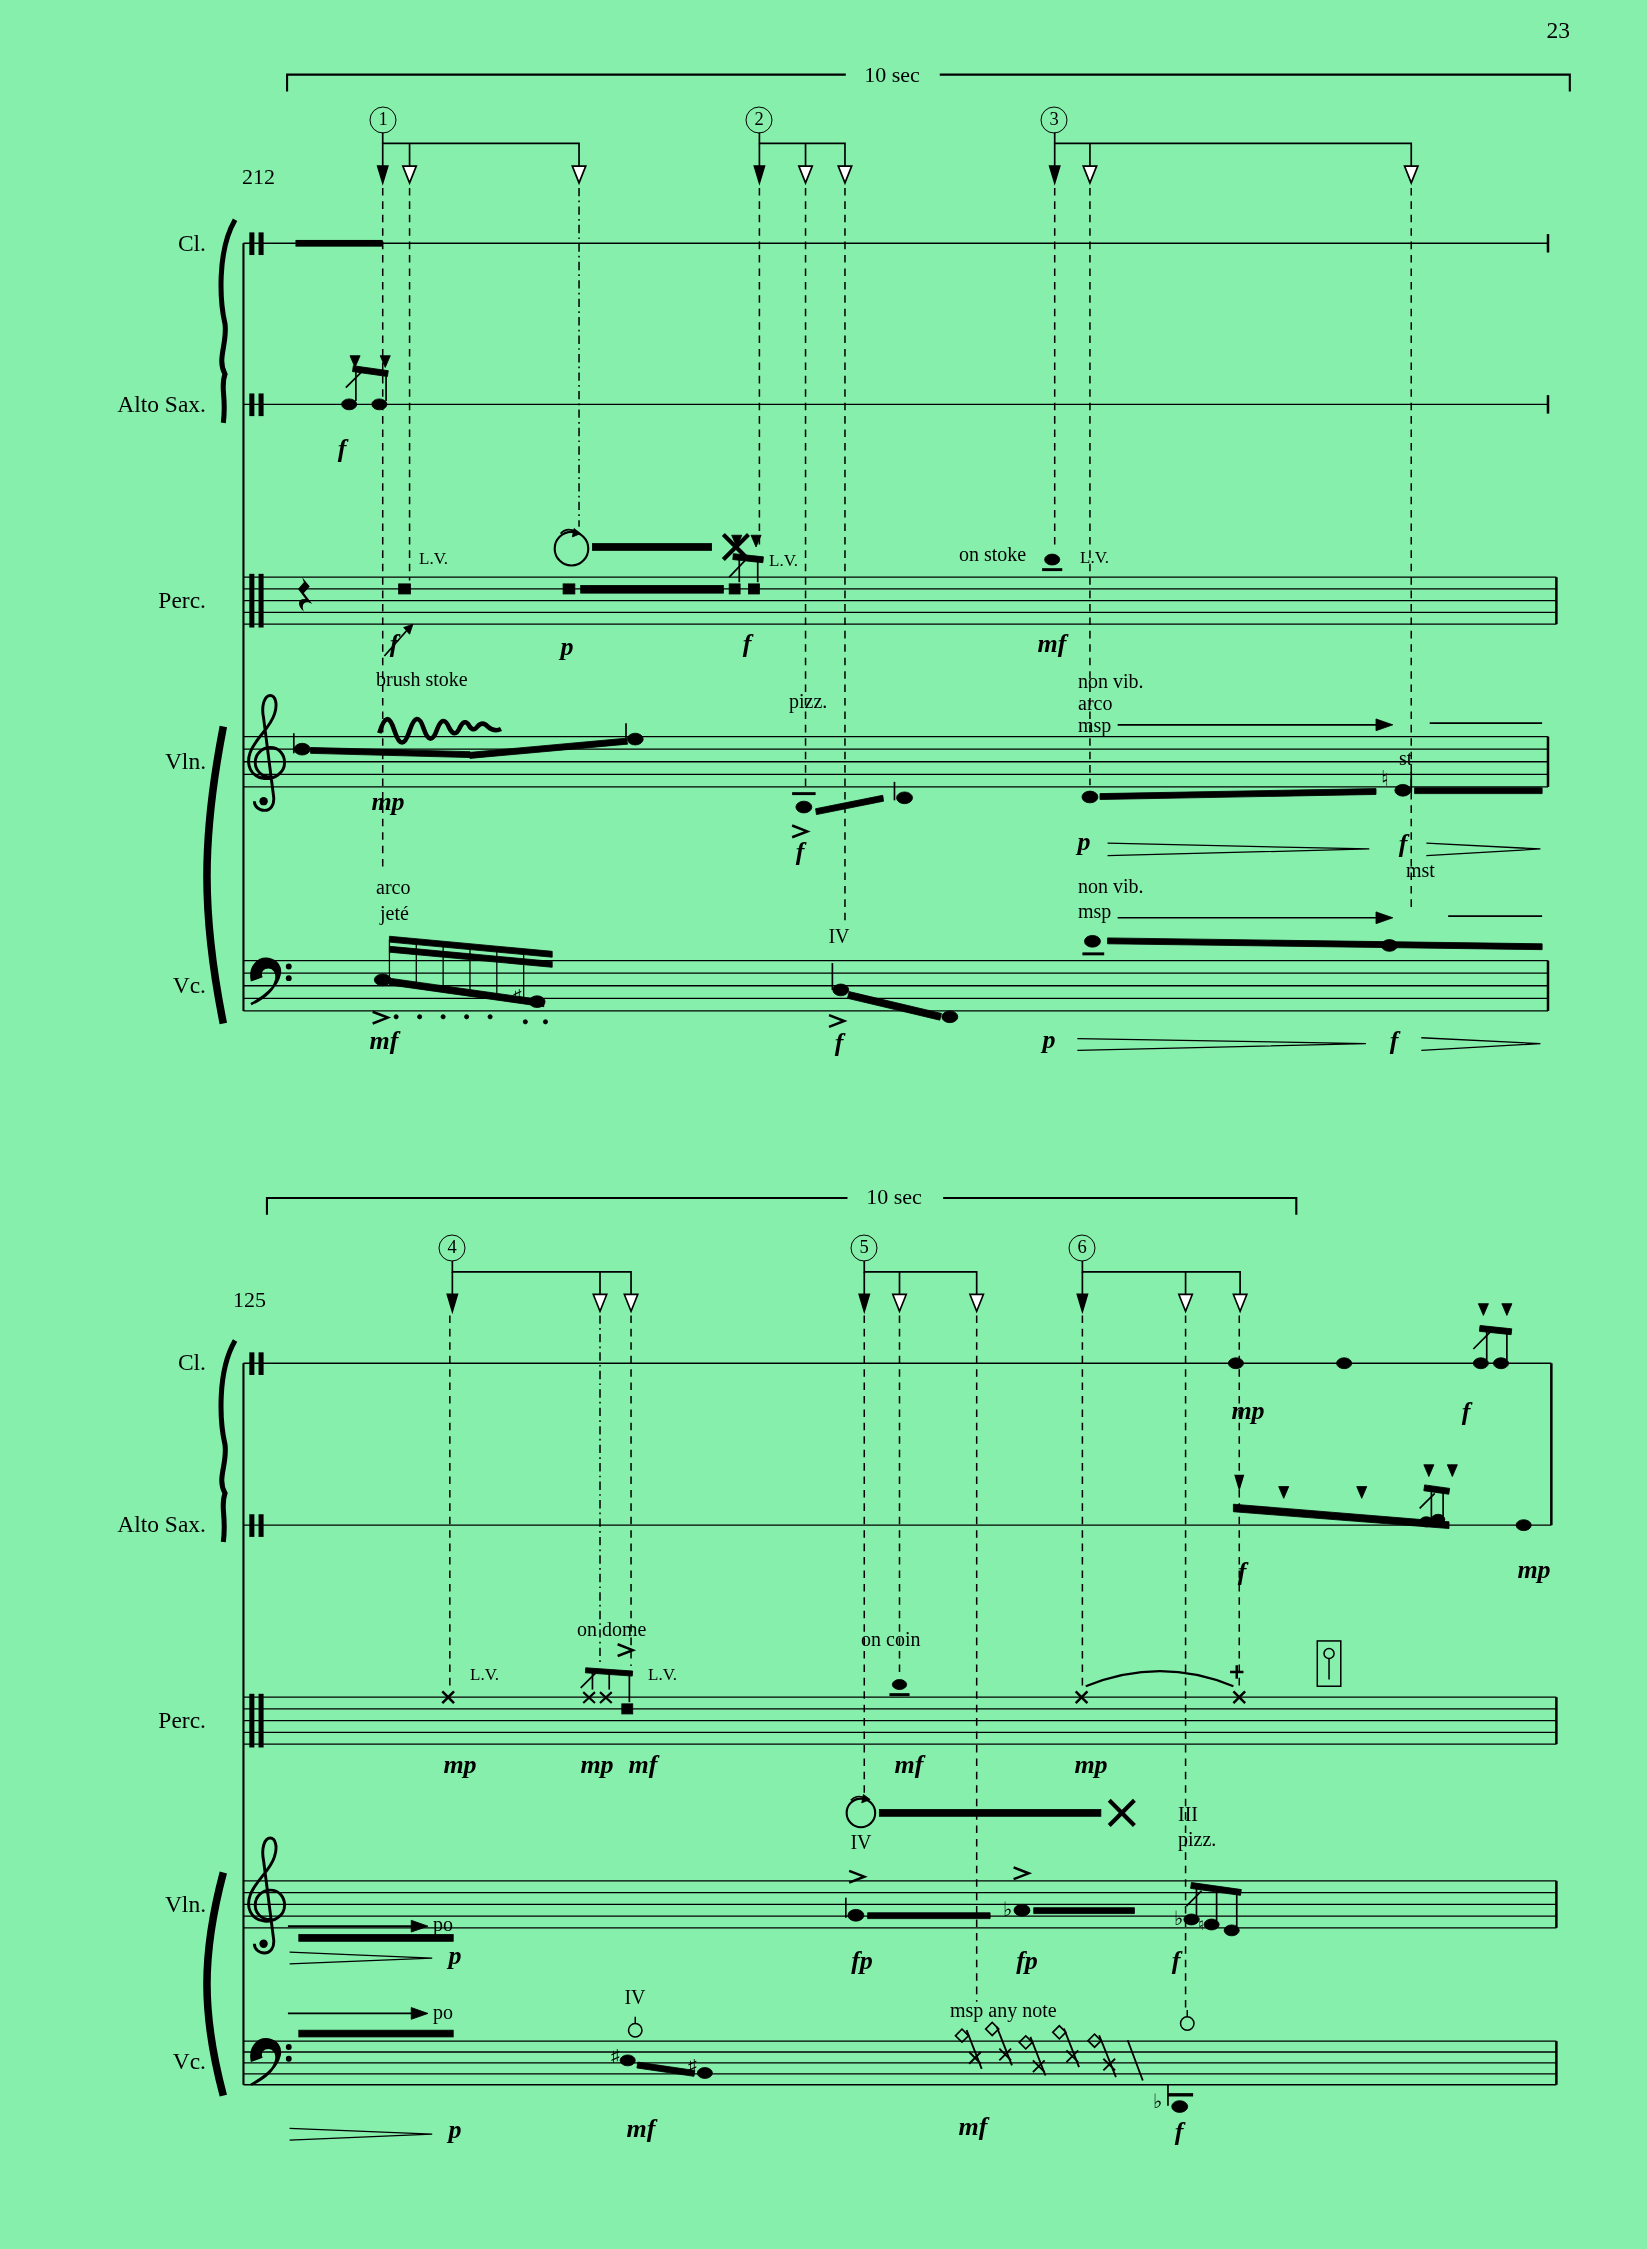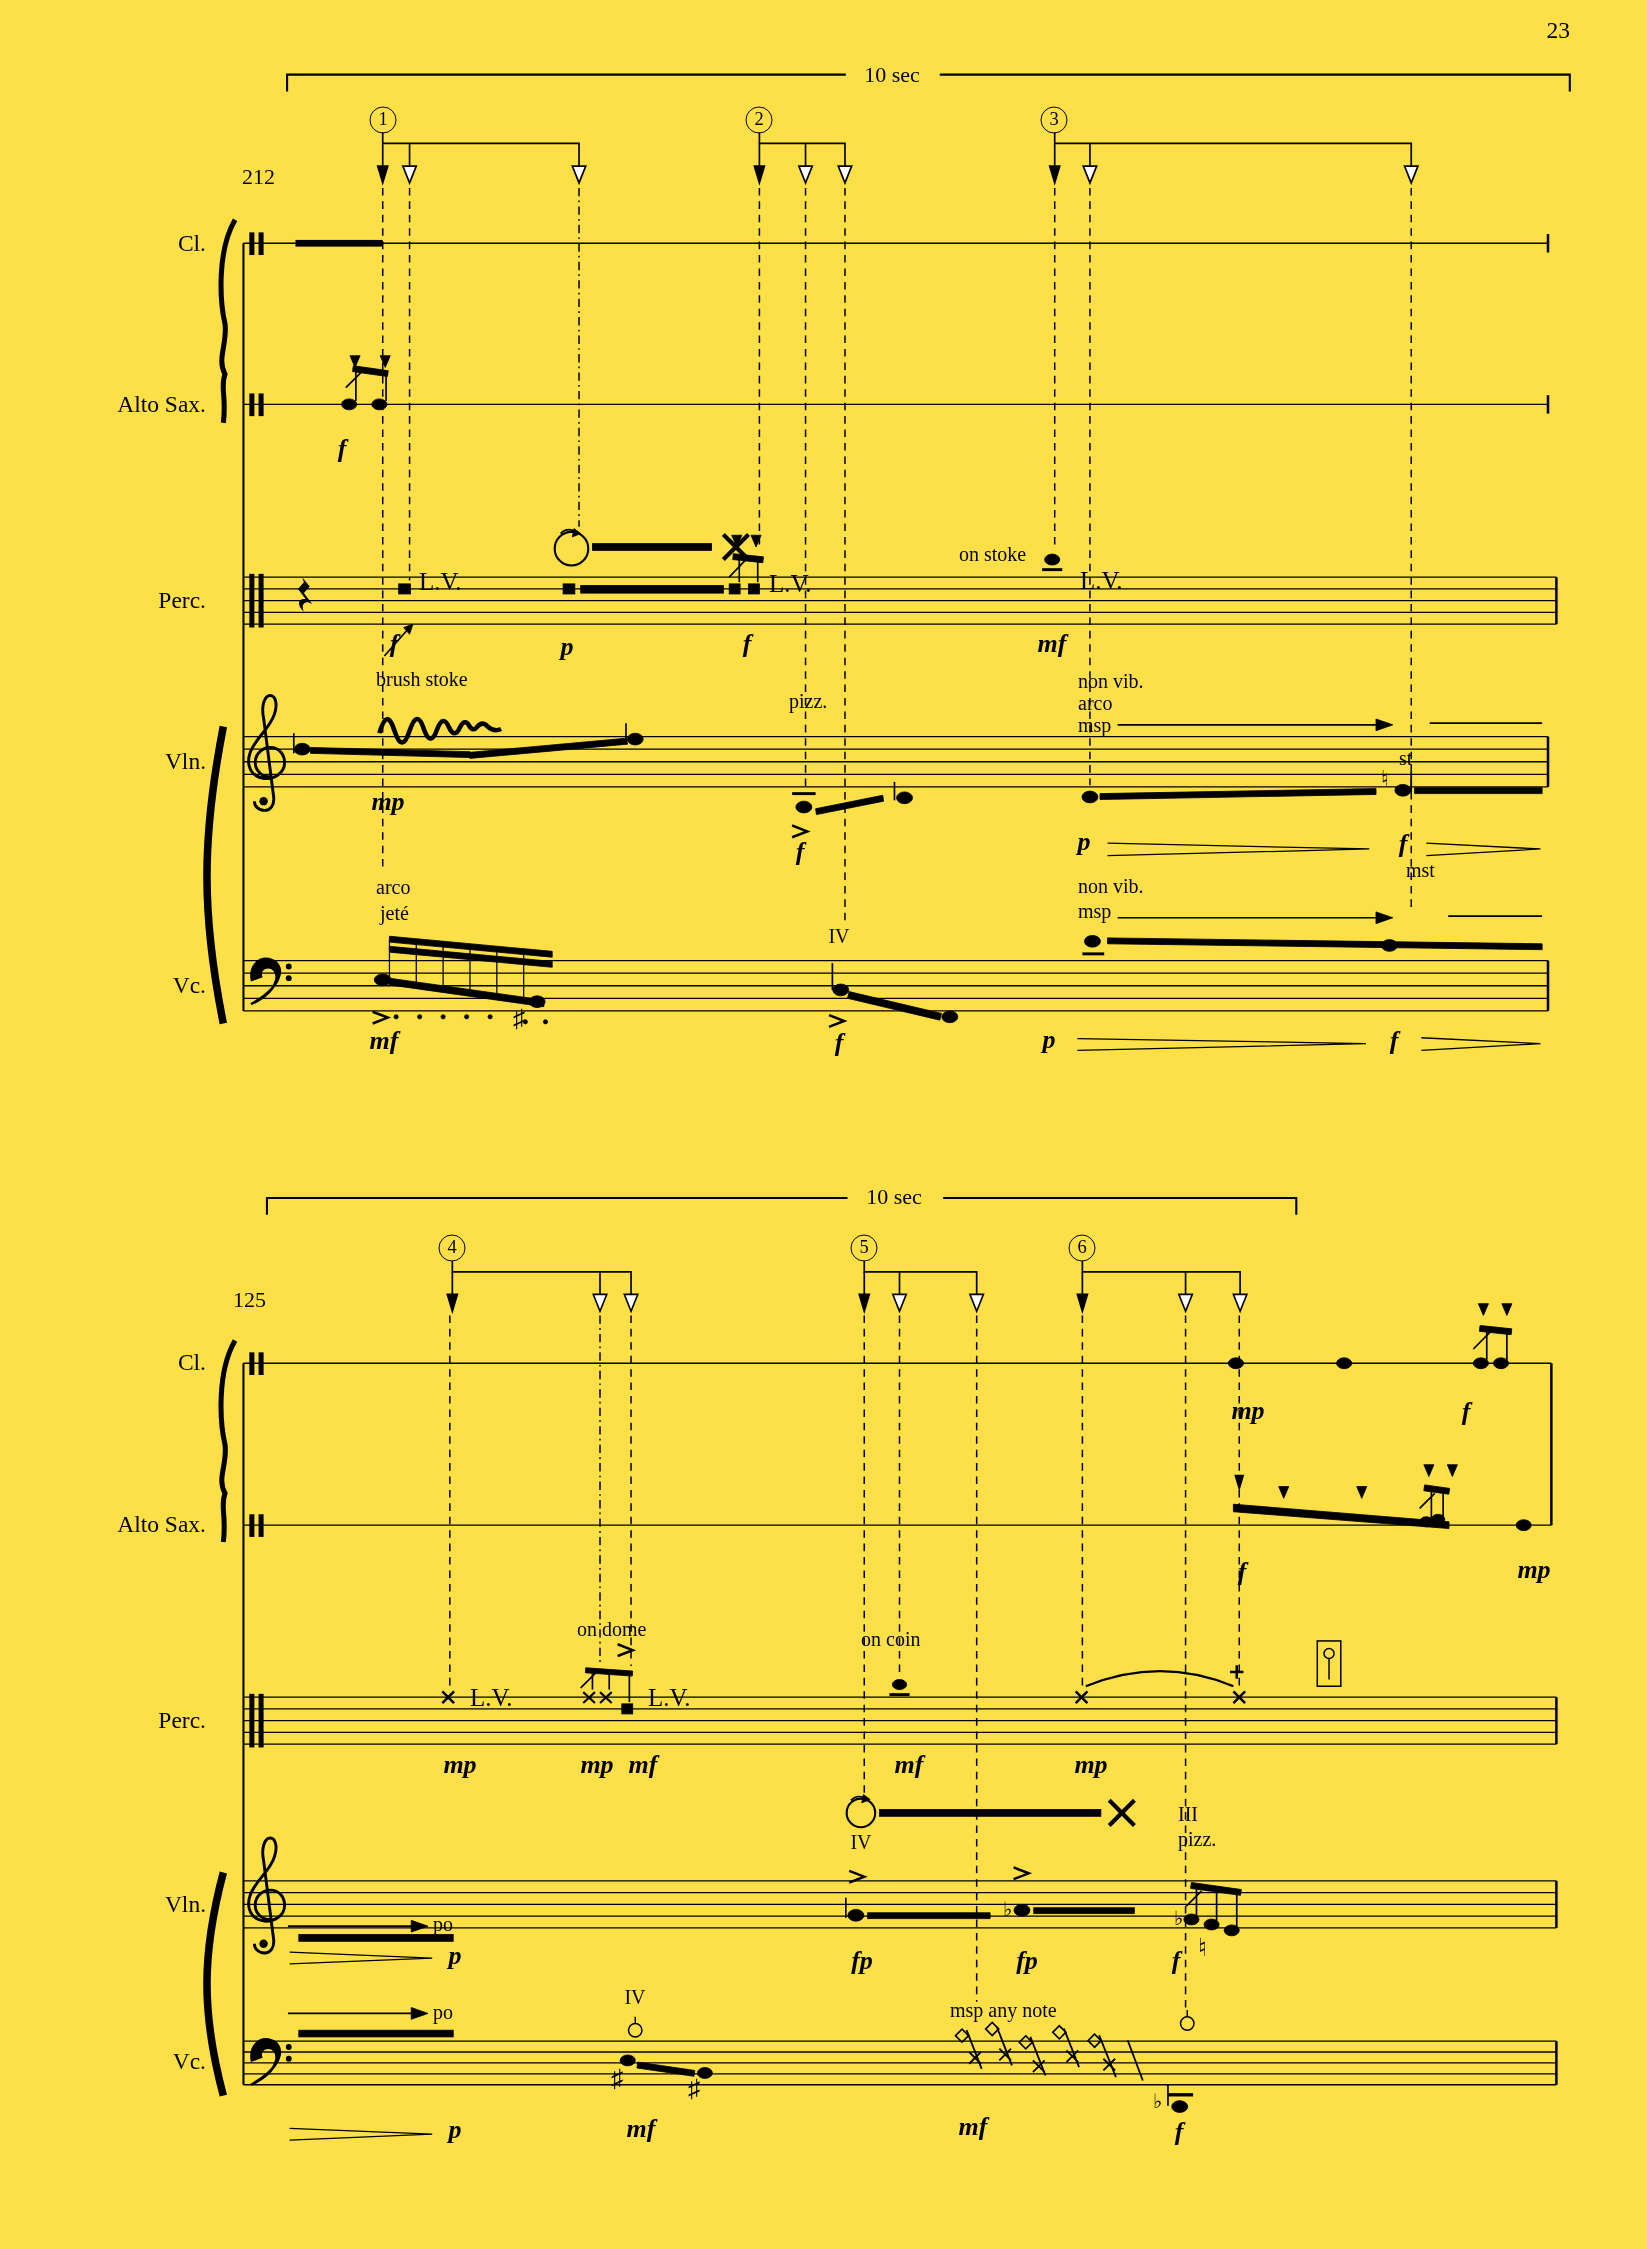--- a/index.html
+++ b/index.html
@@ -1,22 +1,22 @@
 <!DOCTYPE html>
 <html style="font-size:13.4px"><head>
 <meta charset="utf-8">
 <style>
   html,body{margin:0;padding:0;background:#ffffff;}
-  #page{position:relative;width:1648px;height:2250px;background:#fde047;overflow:hidden;
+  #page{position:relative;width:1648px;height:2250px;background:#86efac;overflow:hidden;
         font-family:"Liberation Serif",serif;color:#000;}
   svg{position:absolute;left:0;top:0;}
   .t{position:absolute;white-space:nowrap;line-height:1;color:#000;}
   .c{transform:translateX(-50%);text-align:right;}
   .r{transform:translateX(-100%);}
-  .s22{font-size:25px;margin-top:19px;}
+  .s22{font-size:17px;}
   .s24{font-size:20px;}
   .s26{font-size:22px;}
   .s28{font-size:23.5px;}
   .dyn{font-family:"Liberation Serif",serif;font-weight:bold;font-style:italic;font-size:26px;}
   .cue{position:absolute;width:25px;height:25px;border:1.7px solid #000;border-radius:50%;
        text-align:center;font-size:18.5px;line-height:23.5px;transform:translate(-50%,-50%);}
 </style>
 </head>
 <body>
 

